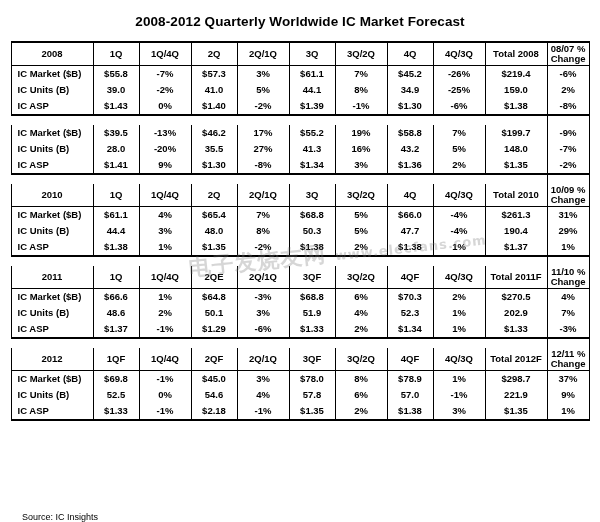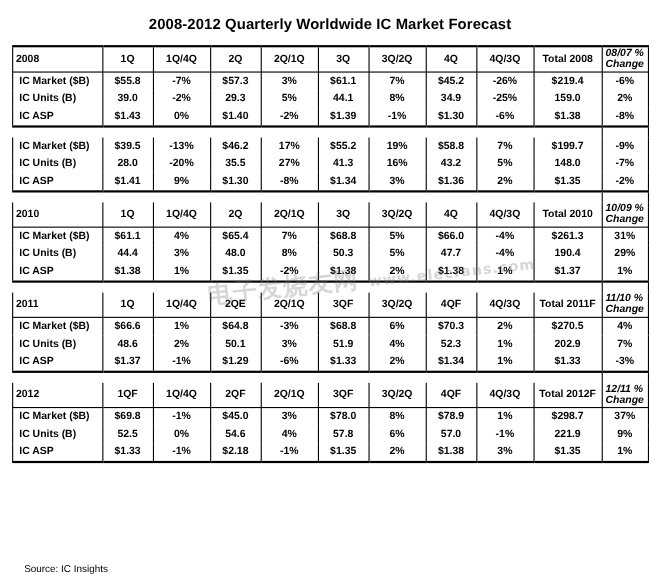--- a/index.html
+++ b/index.html
@@ -59,46 +59,45 @@
   
   .row-top td { border-top: 2px solid #000; }
   .row-bottom td { border-bottom: 2px solid #000; }
 
   .hdr td {
     font-weight: bold;
     text-align: center;
     border-bottom: 1px solid #000;
   }
   .hdr td.lbl {
-    text-align: left;
+    text-align: center;
   }
   .datarow td {
     text-align: center;
   }
   .datarow td.lbl {
     text-align: left;
     font-weight: bold;
     padding-left: 6px;
   }
   .datarow td.val {
     font-weight: bold;
   }
   .datarow td.pct {
     font-weight: bold;
   }
   .datarow.last td {
     border-bottom: 2px solid #000;
   }
   
   td.change-hdr {
-    text-align: left;
+    text-align: right;
     font-weight: bold;
     line-height: 1.05;
     padding: 0 2px;
-    font-style: italic;
   }
   .chg-line1 { display: block; }
   .chg-line2 { display: block; }
 
   
   tr.spacer td {
     border: none;
     height: 9px;
     padding: 0;
   }
@@ -179,21 +178,21 @@
           <td class="pct">7%</td>
           <td class="val">$45.2</td>
           <td class="pct">-26%</td>
           <td class="val">$219.4</td>
           <td class="val">-6%</td>
         </tr>
         <tr class="datarow">
           <td class="lbl">IC Units (B)</td>
           <td class="val">39.0</td>
           <td class="pct">-2%</td>
-          <td class="val">29.3</td>
+          <td class="val">41.0</td>
           <td class="pct">5%</td>
           <td class="val">44.1</td>
           <td class="pct">8%</td>
           <td class="val">34.9</td>
           <td class="pct">-25%</td>
           <td class="val">159.0</td>
           <td class="val">2%</td>
         </tr>
         <tr class="datarow last">
           <td class="lbl">IC ASP</td>

